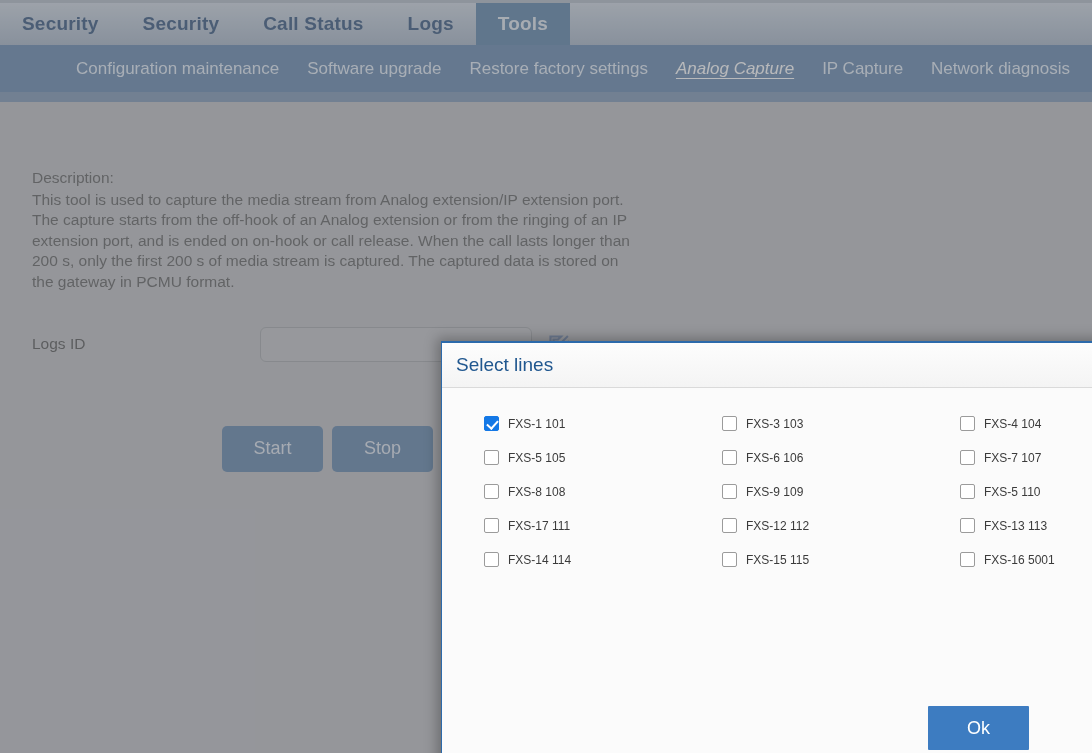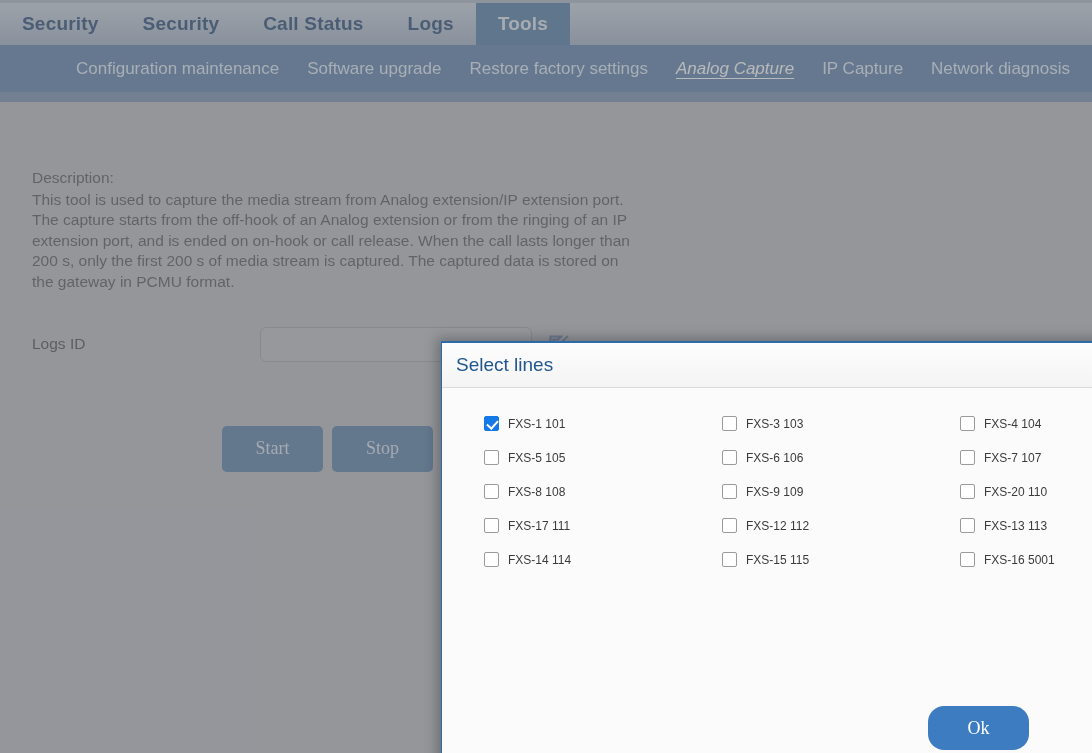--- a/index.html
+++ b/index.html
@@ -138,21 +138,21 @@
     gap: 9px;
   }
 
   .action-btn {
     width: 101px;
     height: 46px;
     border: none;
     border-radius: 5px;
     background: #4c6d93;
     color: #c5ccd5;
-    font-family: Liberation Serif, serif;
+    font-family: Liberation Sans, sans-serif;
     font-size: 18px;
     cursor: pointer;
   }
 
   
   .overlay {
     position: absolute;
     inset: 0;
     background: rgba(128,130,136,0.45);
   }
@@ -244,24 +244,24 @@
     align-items: center;
     justify-content: flex-end;
     padding-right: 112px;
     gap: 15px;
   }
 
   .dlg-btn {
     min-width: 101px;
     height: 44px;
     border: none;
-    border-radius: 16px;
+    border-radius: 1px;
     background: #3d7cc1;
     color: #ffffff;
-    font-family: Liberation Serif, serif;
+    font-family: Liberation Sans, sans-serif;
     font-size: 18px;
     padding: 0 18px;
     cursor: pointer;
   }
 </style>
 </head>
 <body>
 
 <div id="app">
 
@@ -346,21 +346,21 @@
           <label class="cb-item">
             <span class="cb-box"></span>
             <span class="cb-label">FXS-8 108</span>
           </label>
           <label class="cb-item">
             <span class="cb-box"></span>
             <span class="cb-label">FXS-9 109</span>
           </label>
           <label class="cb-item">
             <span class="cb-box"></span>
-            <span class="cb-label">FXS-20 110</span>
+            <span class="cb-label">FXS-5 110</span>
           </label>
           <label class="cb-item">
             <span class="cb-box"></span>
             <span class="cb-label">FXS-17 111</span>
           </label>
           <label class="cb-item">
             <span class="cb-box"></span>
             <span class="cb-label">FXS-12 112</span>
           </label>
           <label class="cb-item">

